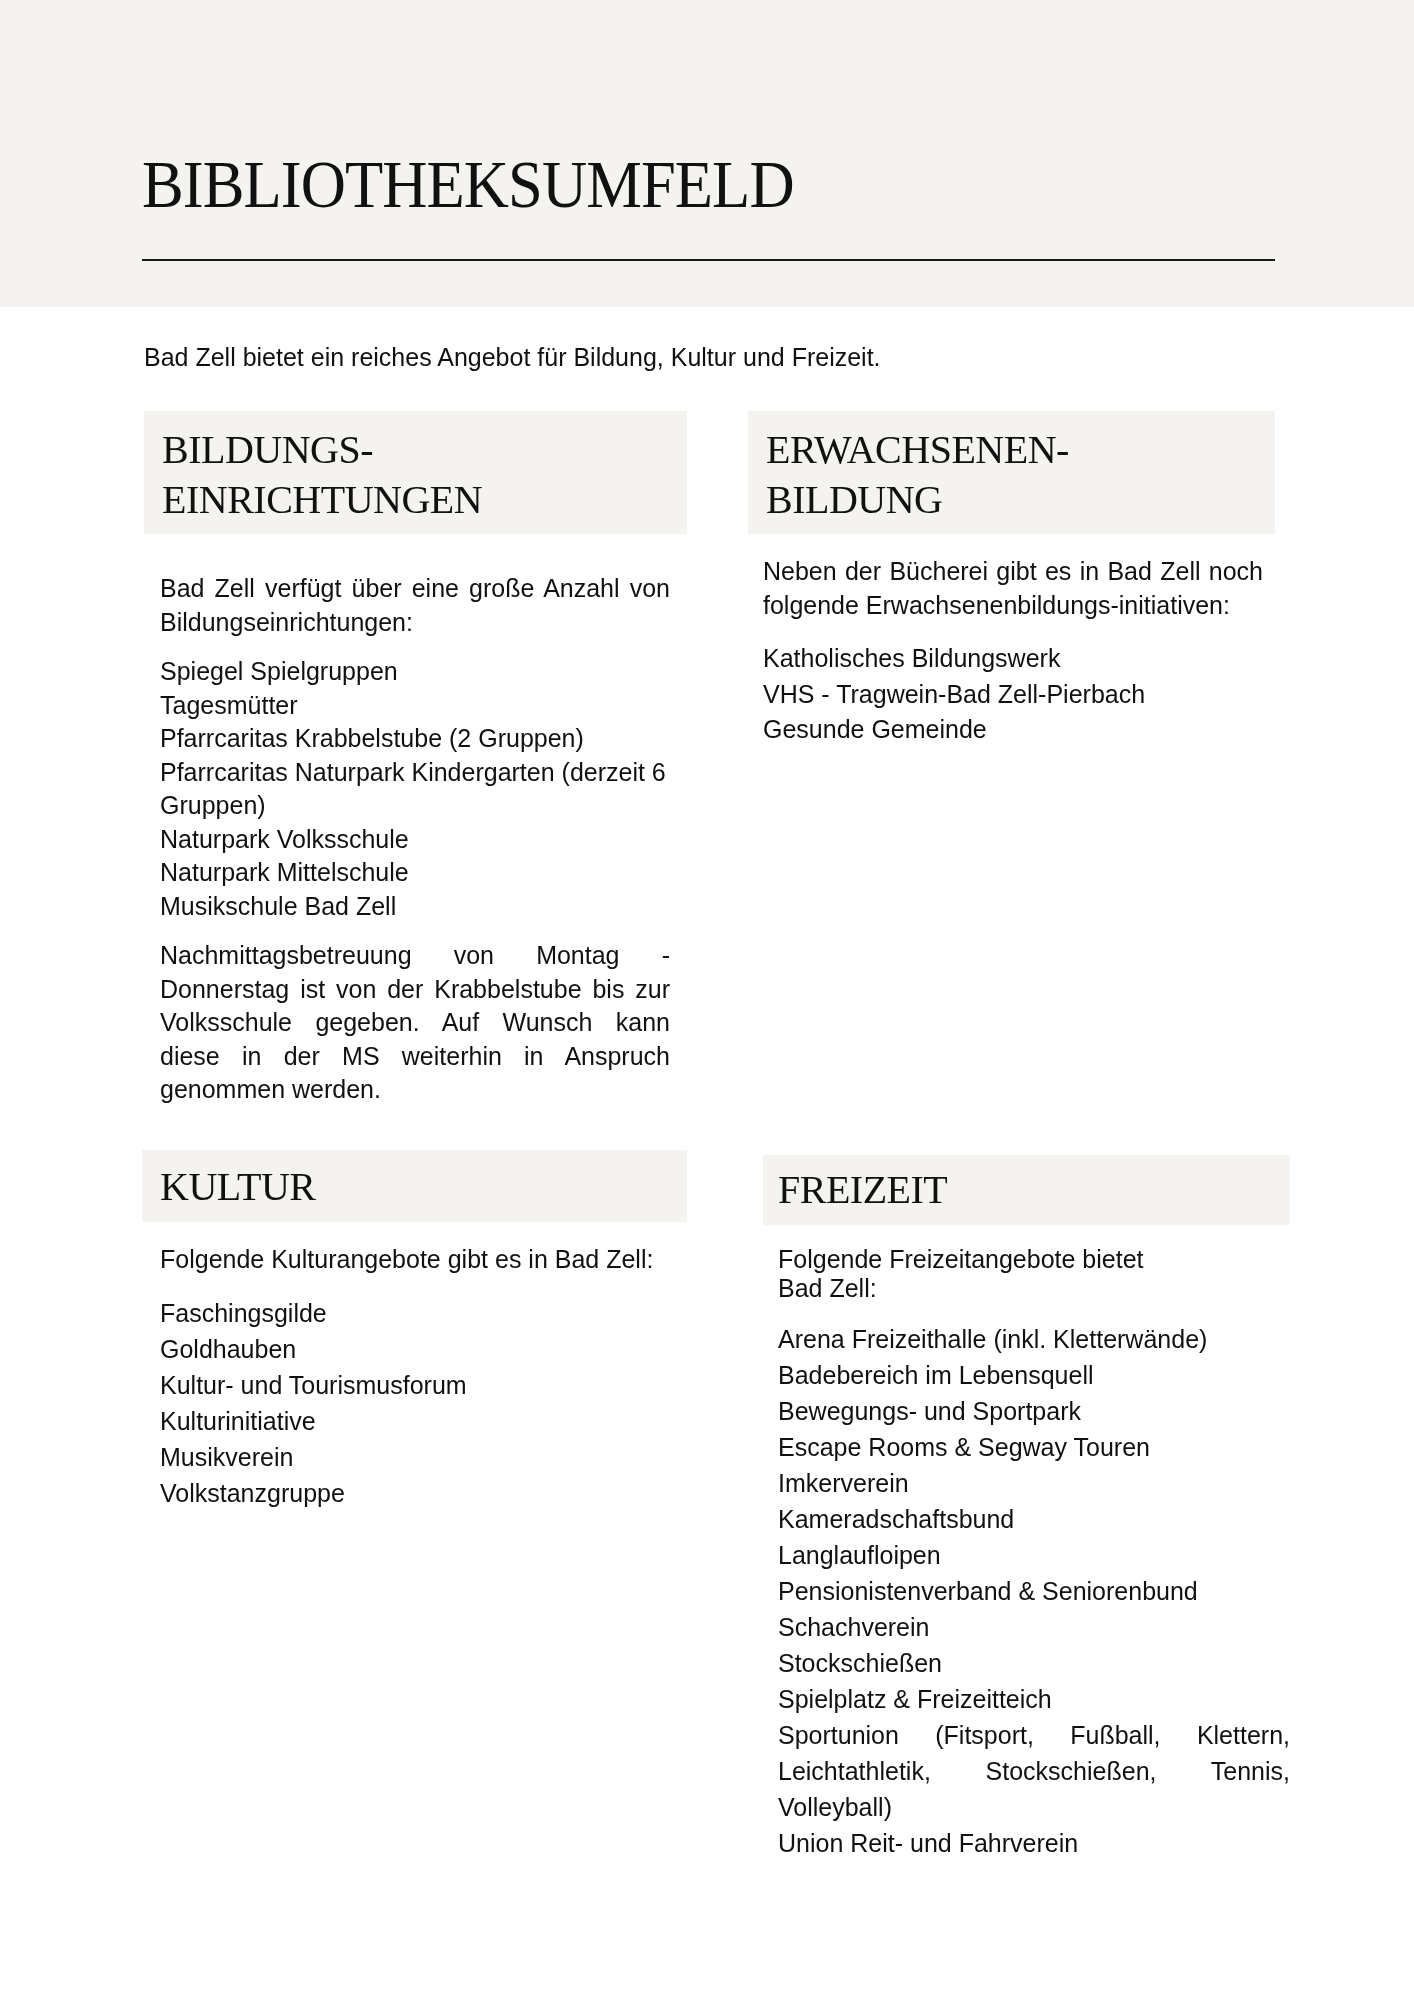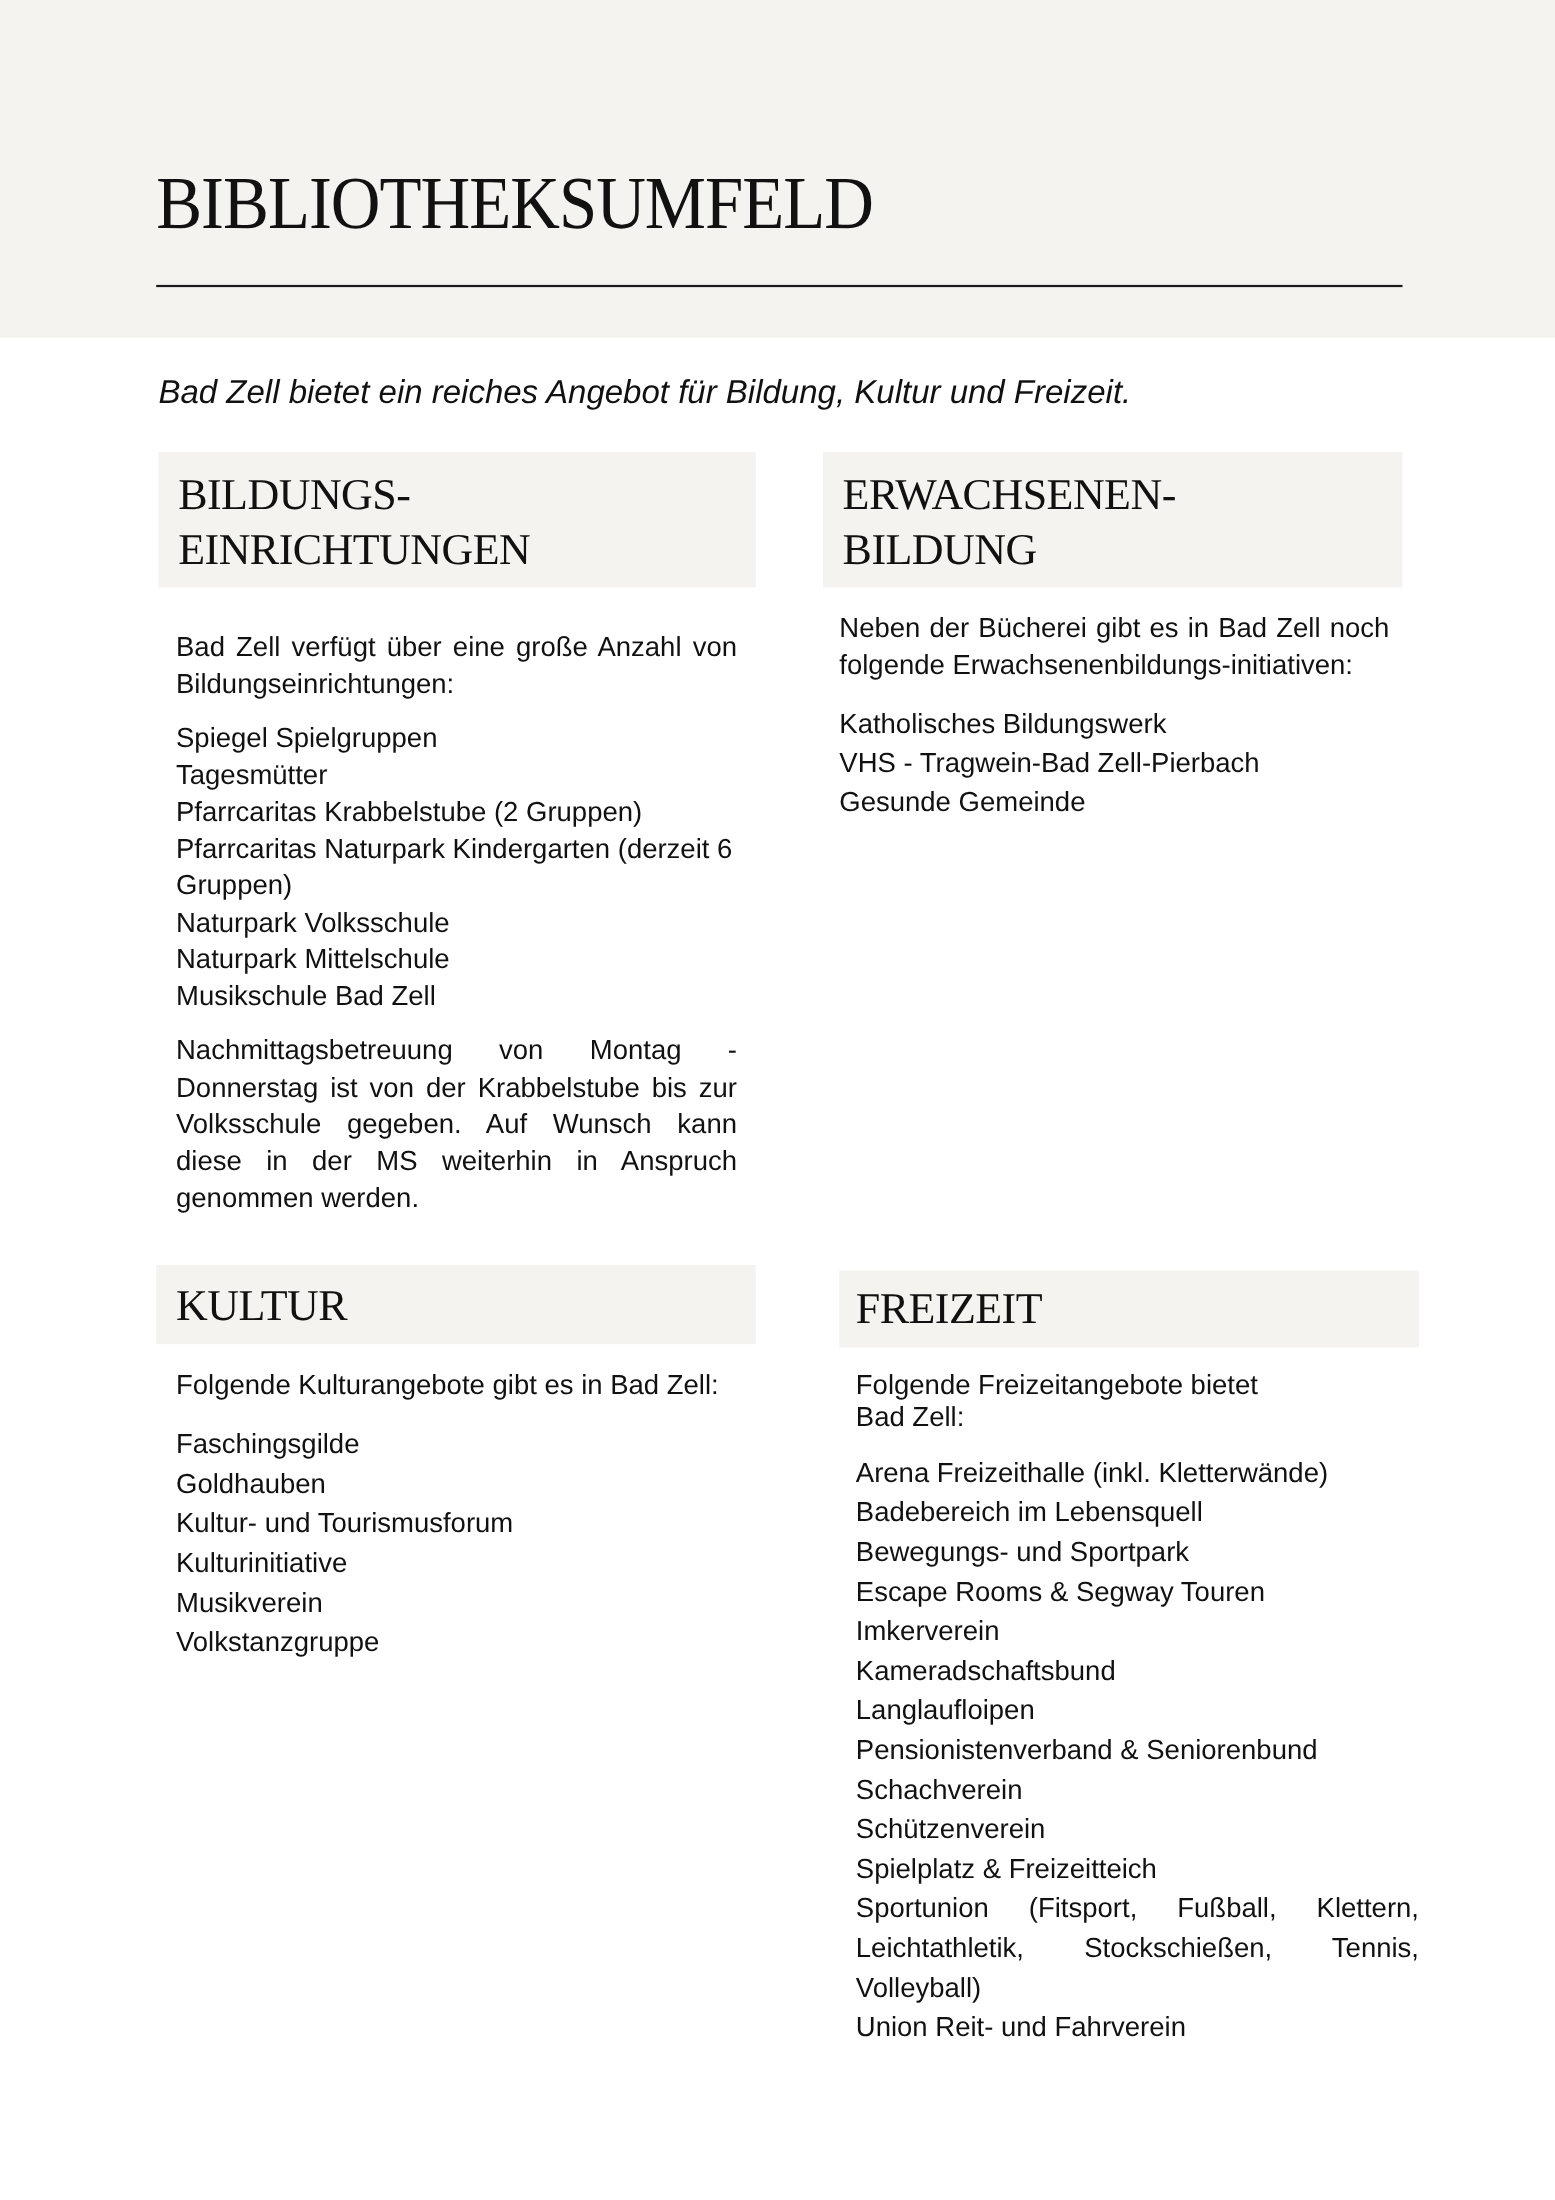--- a/index.html
+++ b/index.html
@@ -1,20 +1,20 @@
 <!DOCTYPE html>
 <html><head>
 <meta charset="utf-8">
 <style>
   html, body { margin:0; padding:0; }
   body { width:1414px; height:2000px; background:#ffffff; position:relative; overflow:hidden; color:#111; font-family:"Liberation Sans", sans-serif; }
   .header-band { position:absolute; left:0; top:0; width:1414px; height:307px; background:#f5f3ef; }
   .page-title { position:absolute; left:142px; top:150px; font-family:"Liberation Serif", serif; font-size:68px; font-weight:normal; letter-spacing:-1px; line-height:1; transform:scaleX(0.92); transform-origin:left top; color:#111; margin:0; }
   .title-rule { position:absolute; left:142px; top:259px; width:1133px; height:2px; background:#1a1a1a; }
-  .intro { position:absolute; left:144px; top:340px; font-size:30px; line-height:34px;font-style:italic; }
+  .intro { position:absolute; left:144px; top:340px; font-size:25px; line-height:34px; }
   .sec-box { position:absolute; background:#f5f3ef; }
   .sec-title { position:absolute; font-family:"Liberation Serif", serif; font-size:40px; line-height:50px; font-weight:normal; color:#111; margin:0; letter-spacing:-0.5px; }
   .body-block { position:absolute; font-size:25px; line-height:33.5px; }
   .body-block p { margin:0; }
   .just { text-align:justify; text-align-last:left; }
   .list { list-style:none; padding:0; margin:0; }
   .list li { margin:0; }
   .gap { height:16px; }
 </style>
 </head>
@@ -88,18 +88,18 @@
   <ul class="list just" style="line-height:36px;">
     <li>Arena Freizeithalle (inkl. Kletterwände)</li>
     <li>Badebereich im Lebensquell</li>
     <li>Bewegungs- und Sportpark</li>
     <li>Escape Rooms &amp; Segway Touren</li>
     <li>Imkerverein</li>
     <li>Kameradschaftsbund</li>
     <li>Langlaufloipen</li>
     <li>Pensionistenverband &amp; Seniorenbund</li>
     <li>Schachverein</li>
-    <li>Schützenverein</li>
+    <li>Stockschießen</li>
     <li>Spielplatz &amp; Freizeitteich</li>
     <li style="text-align:justify;">Sportunion (Fitsport, Fußball, Klettern, Leichtathletik, Stockschießen, Tennis, Volleyball)</li>
     <li>Union Reit- und Fahrverein</li>
   </ul>
 </div>
 
 </body></html>

